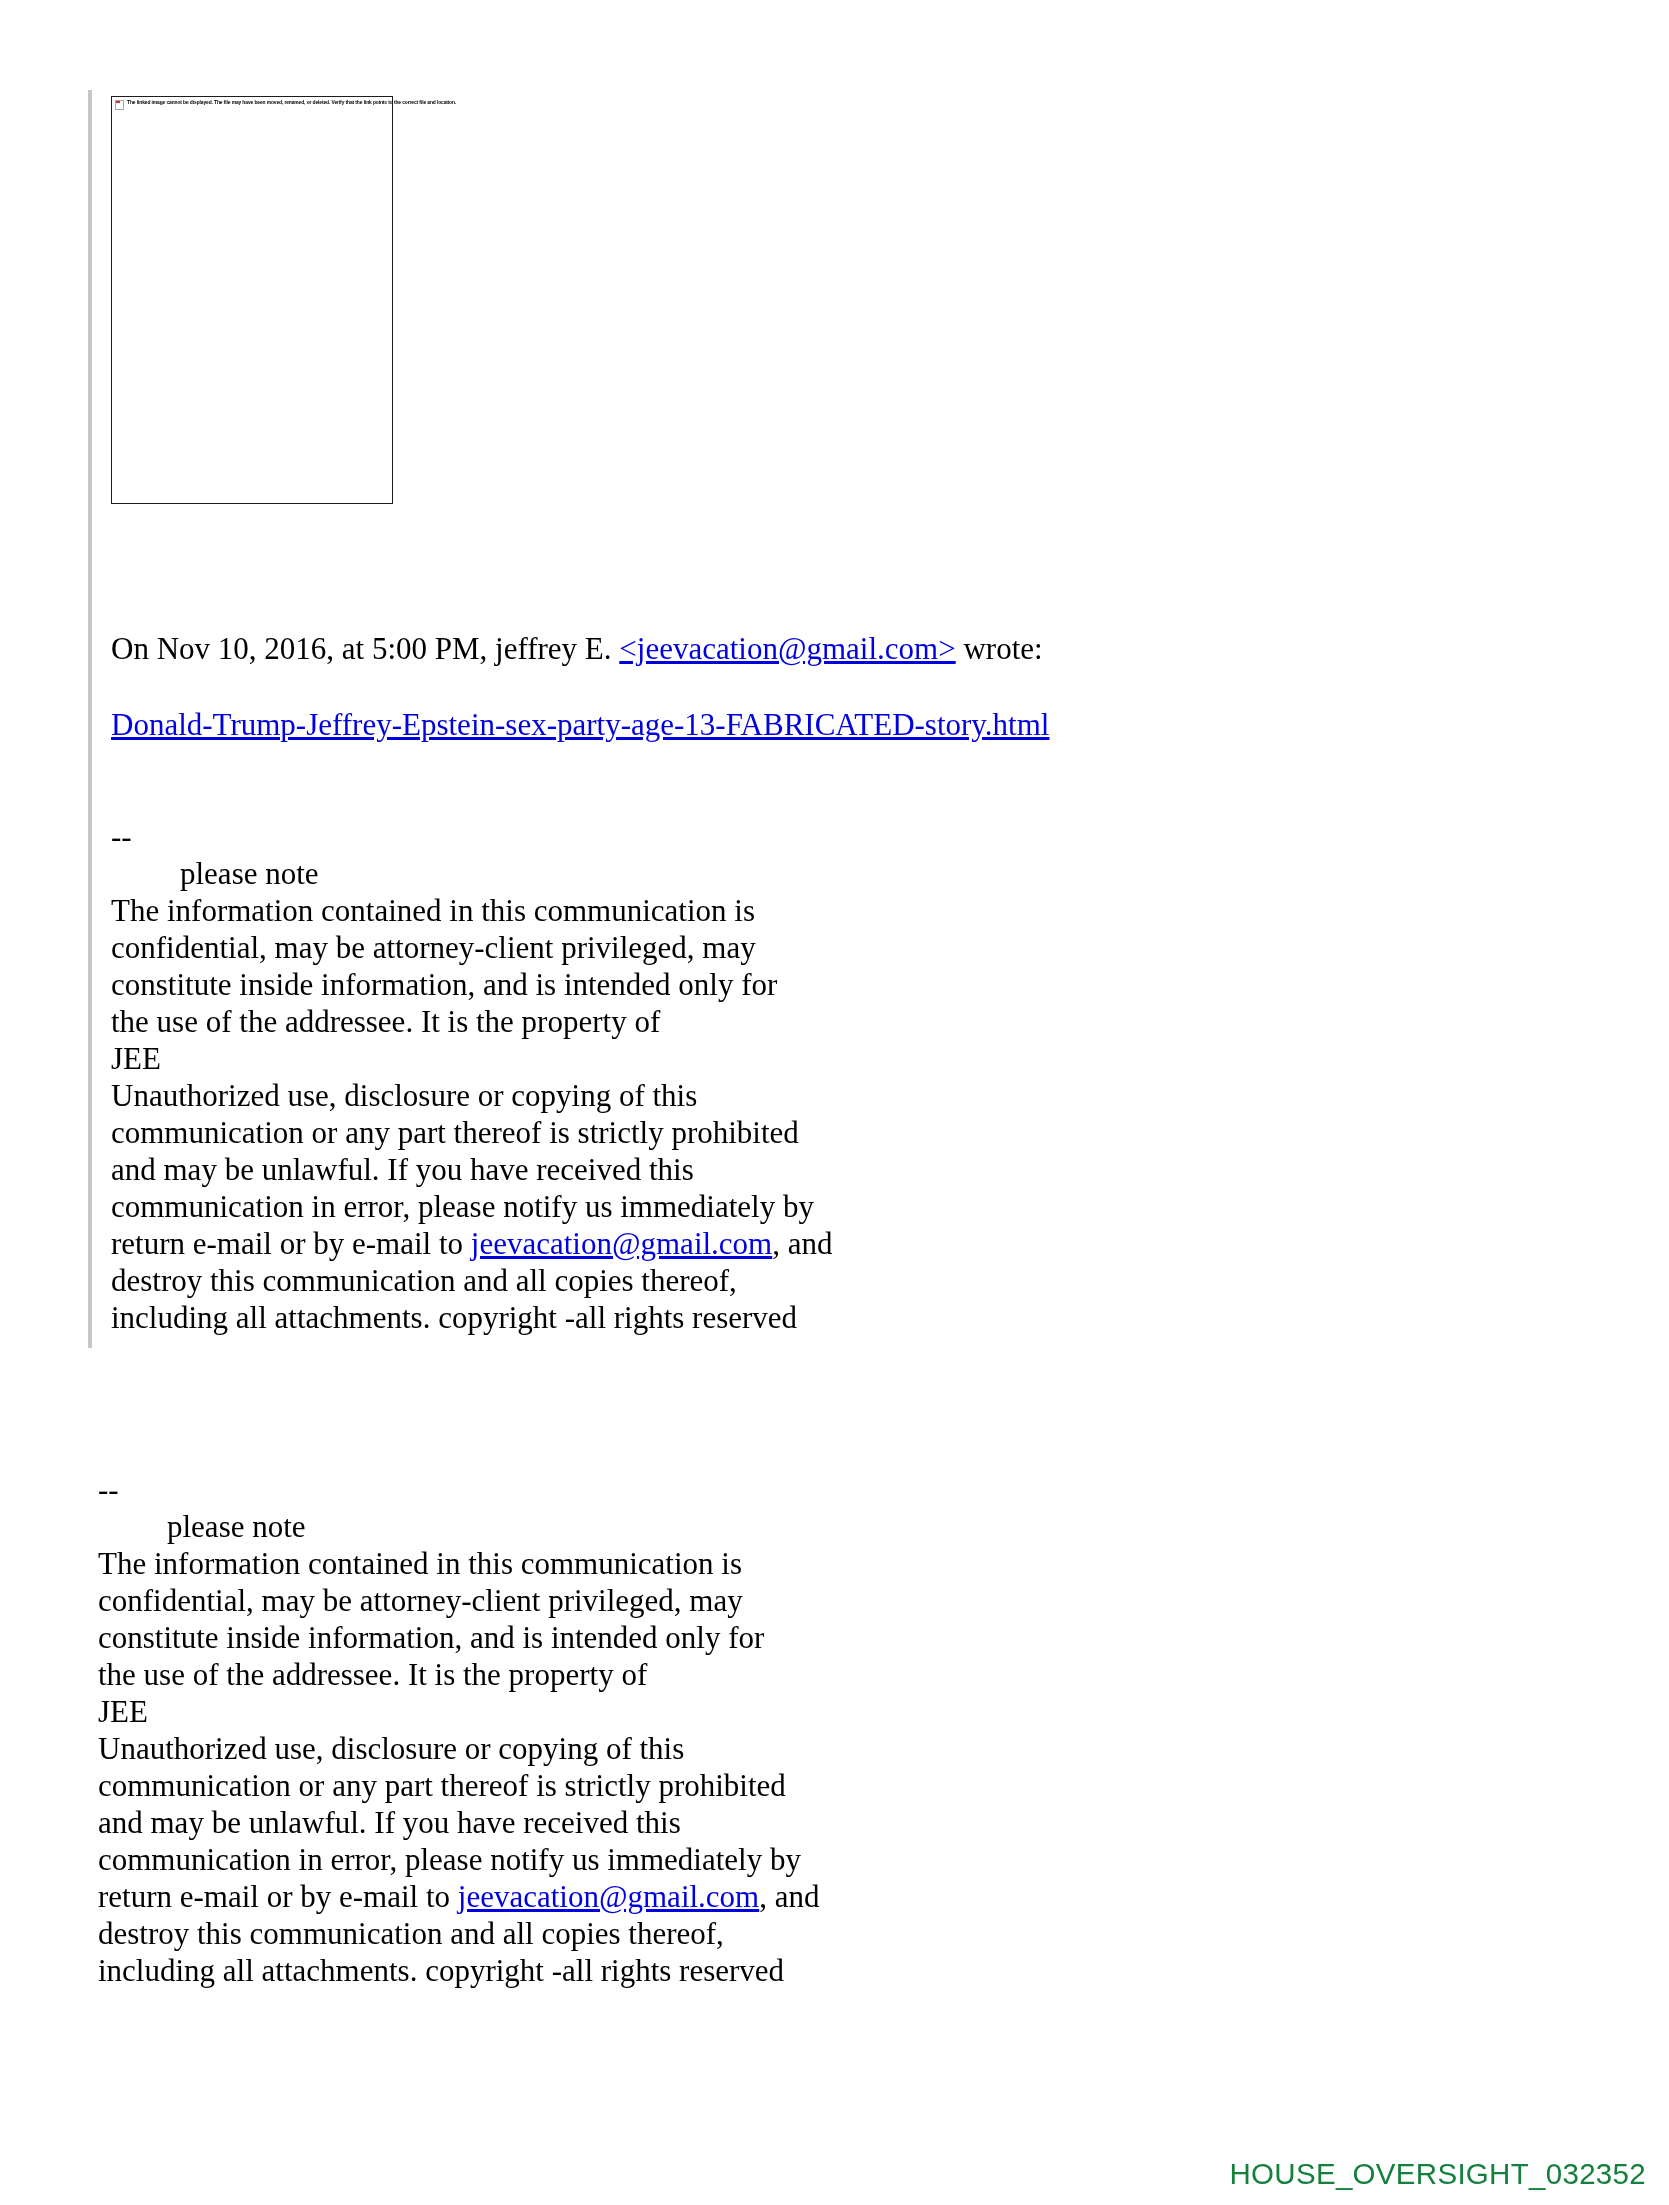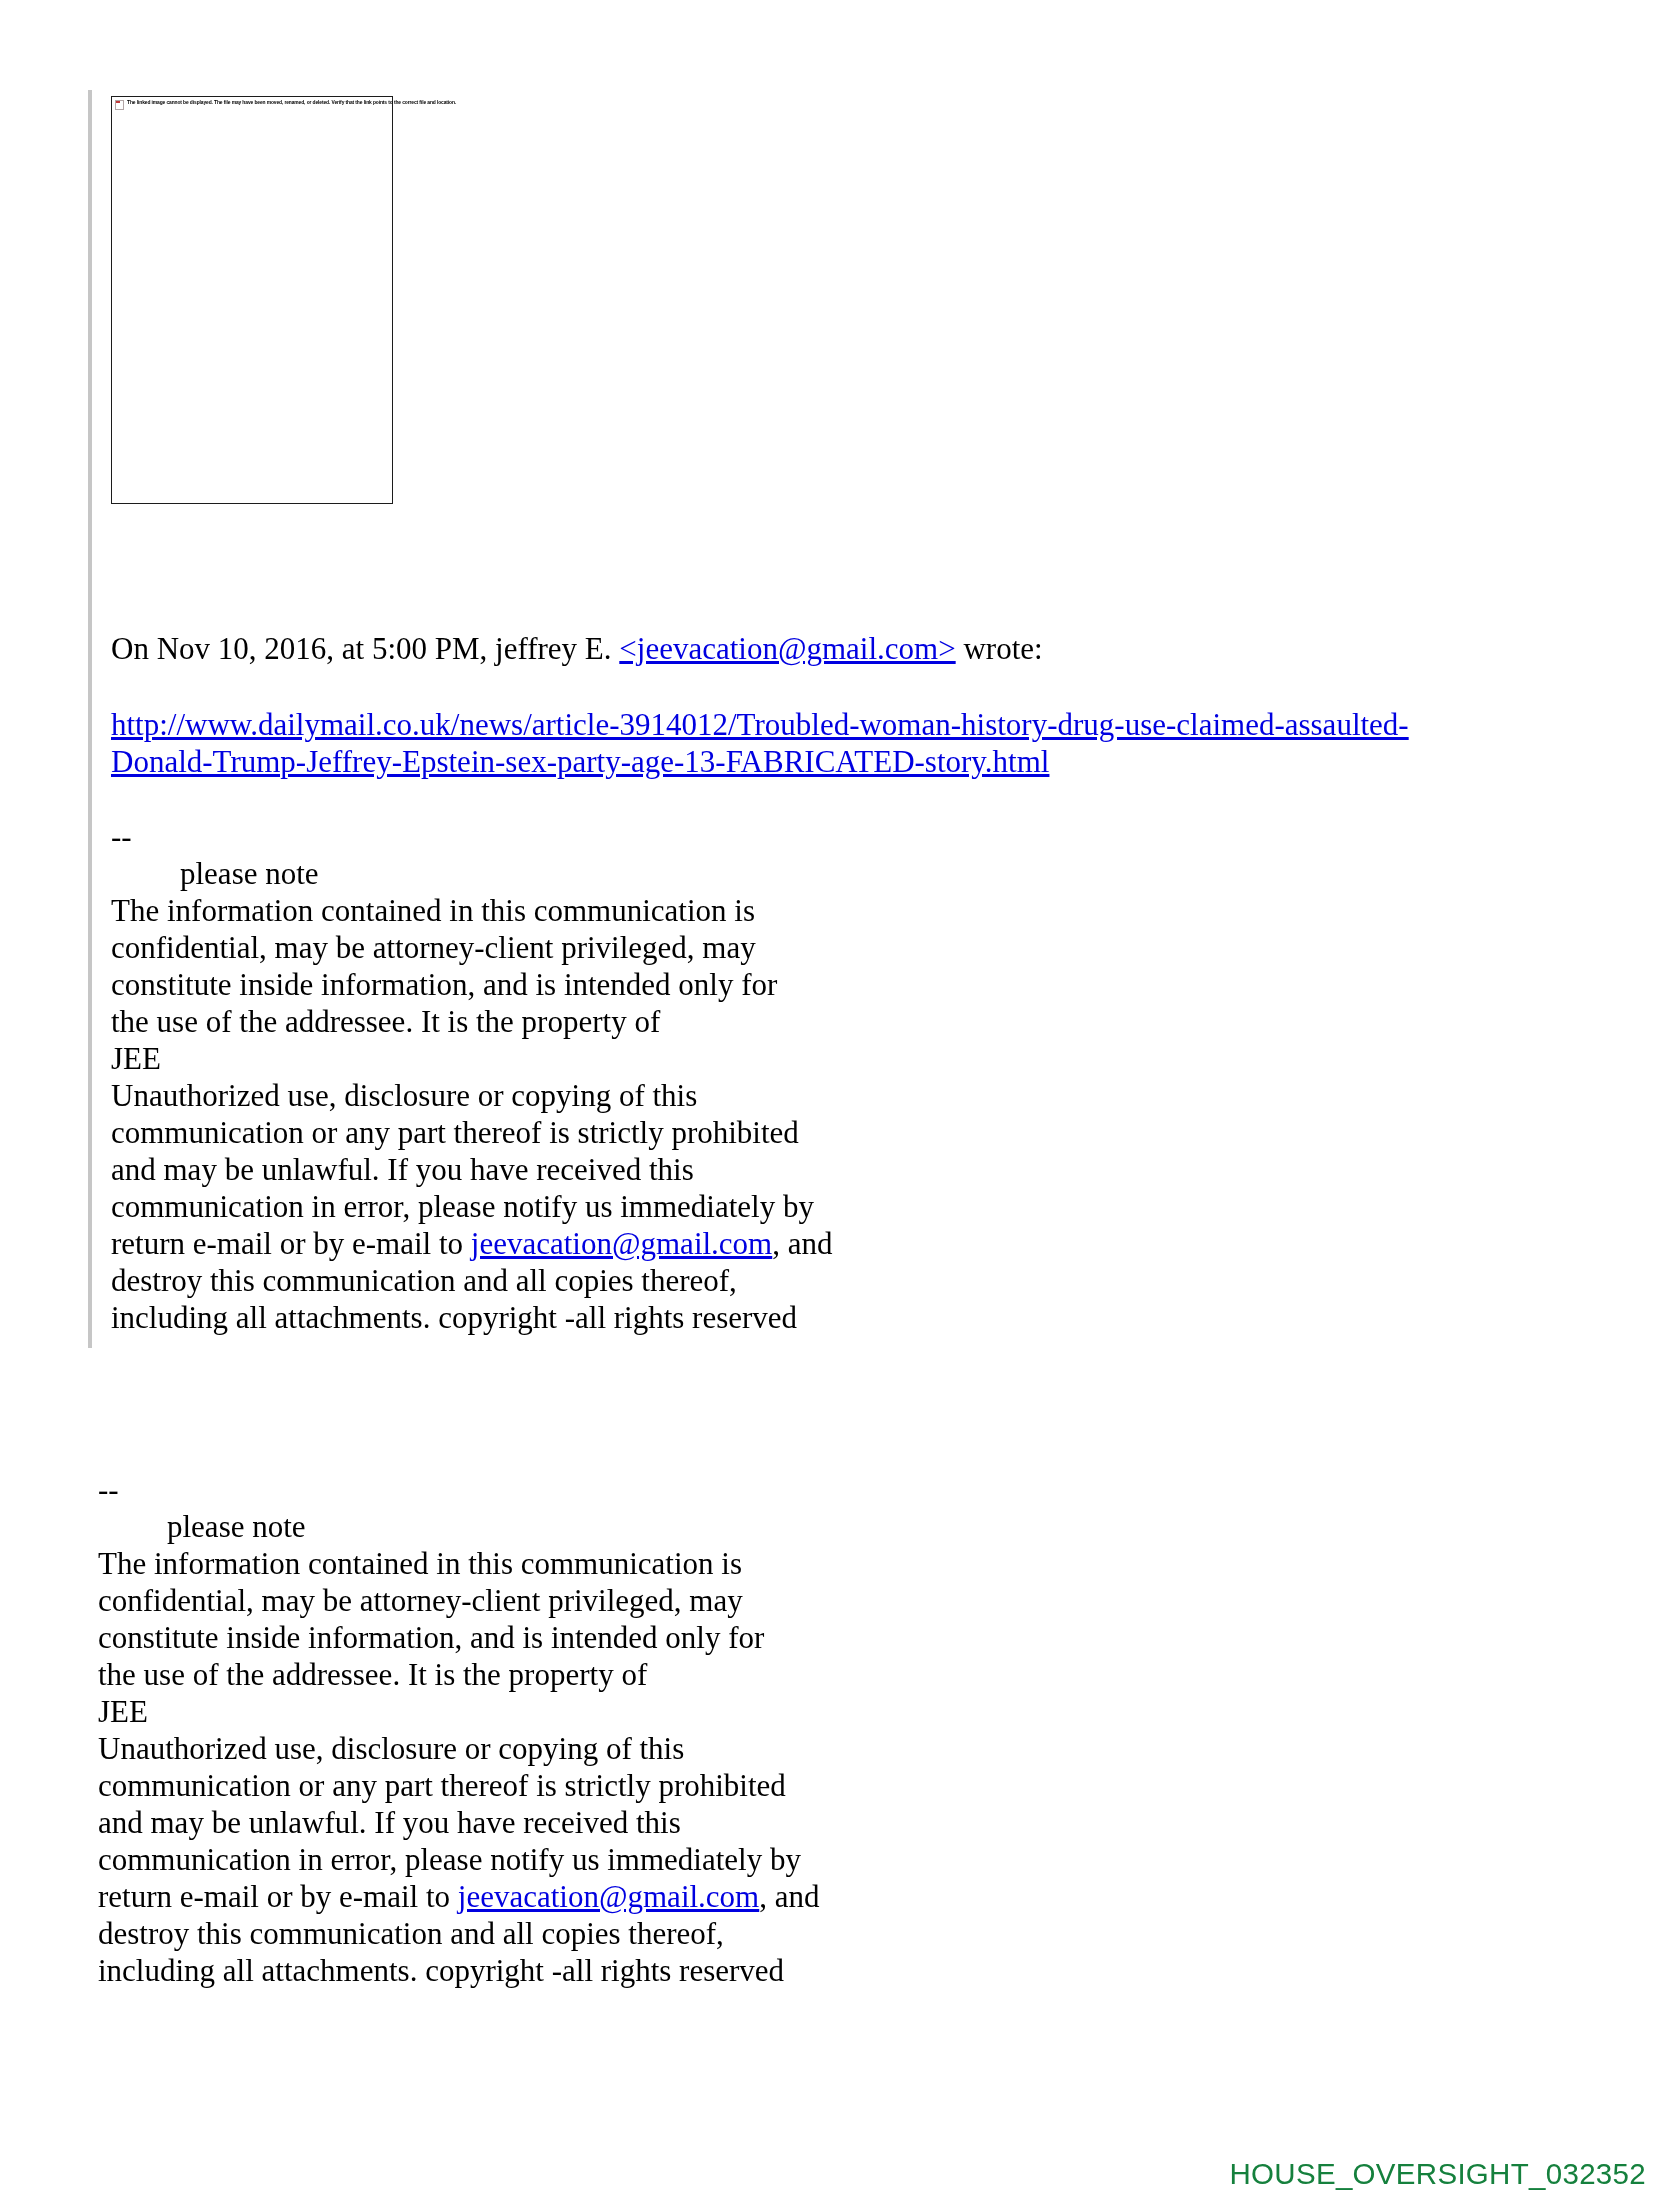--- a/index.html
+++ b/index.html
@@ -94,21 +94,20 @@
   <div class="img-box">
     <div class="img-box-inner">
       <span class="broken-icon"></span>
       <span class="ph-text">The linked image cannot be displayed.  The file may have been moved, renamed, or deleted. Verify that the link points to the correct file and location.</span>
     </div>
   </div>
 
   <div class="text attribution"><span>On Nov 10, 2016, at 5:00 PM, jeffrey E. </span><a class="link">&lt;jeevacation@gmail.com&gt;</a><span> wrote:</span></div>
 
   <div class="text url-block">
-    <a class="link" style="display:block;">http://www.dailymail.co.uk/news/article-3914012/Troubled-woman-history-drug-use-claimed-assaulted-</a>
     <a class="link" style="display:block;">Donald-Trump-Jeffrey-Epstein-sex-party-age-13-FABRICATED-story.html</a>
   </div>
 
   <div class="text sig-1">
     <div>--</div>
     <div class="note-indent">please note</div>
     <div>The information contained in this communication is</div>
     <div>confidential, may be attorney-client privileged, may</div>
     <div>constitute inside information, and is intended only for</div>
     <div>the use of the addressee. It is the property of</div>

